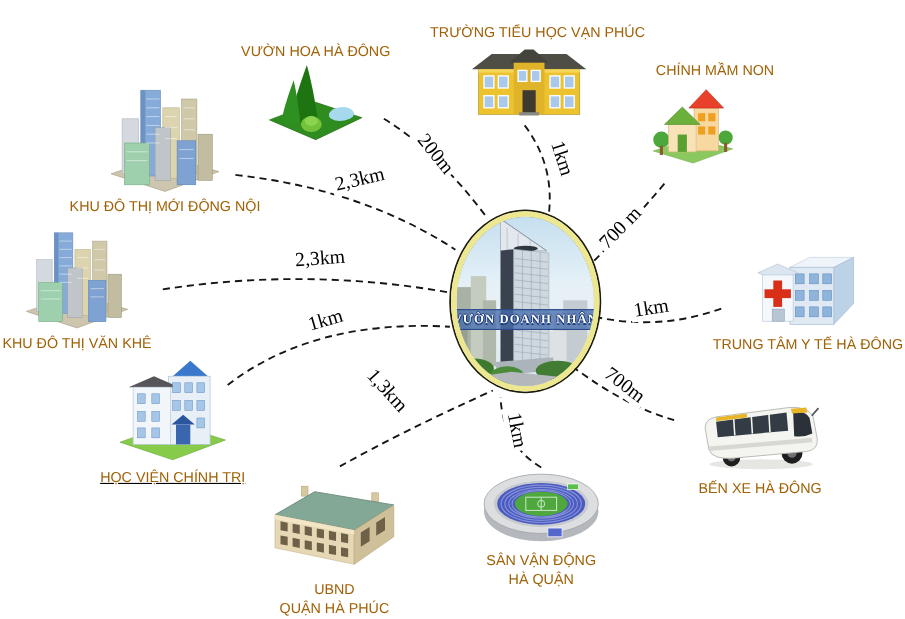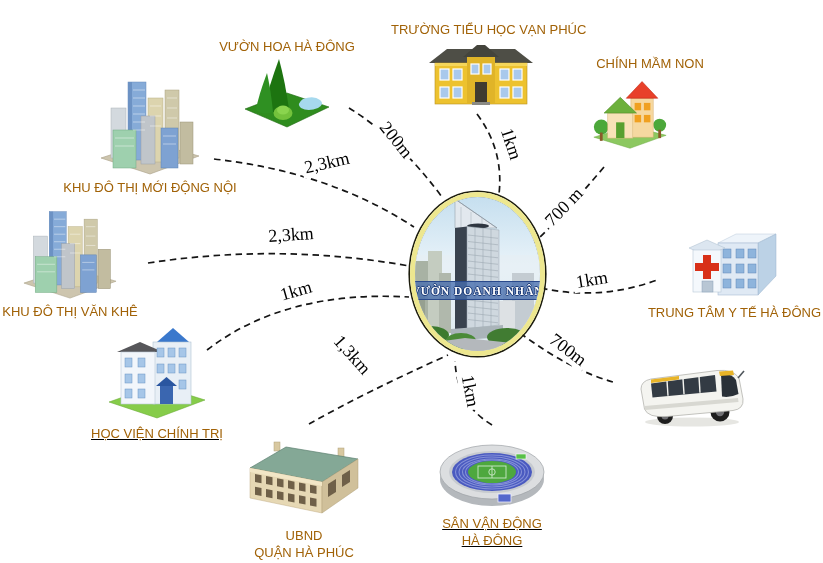--- a/index.html
+++ b/index.html
@@ -237,43 +237,44 @@
       <polygon points="17,25.5 81,17 82.5,33.5 18.5,39.5" fill="#333b44"></polygon>
       <g stroke="#f4f4f0" stroke-width="1.4">
         <line x1="33" y1="22.6" x2="34" y2="37.8"></line>
         <line x1="49" y1="20.5" x2="50" y2="36.2"></line>
         <line x1="65" y1="18.4" x2="66" y2="34.8"></line>
       </g>
       <polygon points="85,13.5 99,12.5 100,17 86,18" fill="#e8b428"></polygon>
       <polygon points="17,21.5 45,18 45,21.5 17,25" fill="#e8b428"></polygon>
       <line x1="104" y1="20" x2="110" y2="13" stroke="#50565c" stroke-width="1.6"></line>
     </svg>
-  </div>
-
-  <div class="node" style="left:402px;top:434px;width:180px;text-decoration:underline;">
+    <div class="node-label below">BẾN XE HÀ ĐÔNG</div>
+  </div>
+
+  <div class="node" style="left:402px;top:420px;width:180px;">
     <svg class="icon" width="108" height="78" viewBox="0 0 108 78">
       <ellipse cx="54" cy="45" rx="52" ry="27" fill="#b4b8bc"></ellipse>
       <ellipse cx="54" cy="38" rx="52" ry="27" fill="#dcdee0" stroke="#9ea2a6" stroke-width="0.7"></ellipse>
       <ellipse cx="54" cy="38" rx="43" ry="21" fill="#c6cacf"></ellipse>
       <ellipse cx="54" cy="38" rx="40" ry="19" fill="#4a5ac0"></ellipse>
       <g fill="none" stroke="#8490d8" stroke-width="1.1">
         <ellipse cx="54" cy="38" rx="36.5" ry="17"></ellipse>
         <ellipse cx="54" cy="38" rx="33" ry="15"></ellipse>
         <ellipse cx="54" cy="38" rx="29.5" ry="13"></ellipse>
         <ellipse cx="54" cy="38" rx="26.5" ry="12"></ellipse>
       </g>
       <ellipse cx="54" cy="38" rx="24" ry="11" fill="#4ea83e"></ellipse>
       <rect x="40" y="32" width="28" height="12" fill="none" stroke="#cde8cb" stroke-width="0.9"></rect>
       <line x1="54" y1="32" x2="54" y2="44" stroke="#cde8cb" stroke-width="0.9"></line>
       <circle cx="54" cy="38" r="3.2" fill="none" stroke="#cde8cb" stroke-width="0.9"></circle>
       <rect x="78" y="20" width="10" height="5" fill="#58c048" stroke="#ffffff" stroke-width="0.6"></rect>
       <rect x="60" y="60" width="13" height="8" fill="#5468cc" stroke="#eeeeff" stroke-width="0.8"></rect>
     </svg>
     <div class="node-label below">SÂN VẬN ĐỘNG</div>
-    <div class="node-label">HÀ ĐÔNG</div>
+    <div class="node-label">HÀ QUẬN</div>
   </div>
 
   <div class="node" style="left:214px;top:432px;width:180px;">
     <svg class="icon" width="116" height="92" viewBox="0 0 116 92">
       <rect x="28" y="10" width="6" height="9" fill="#d8c8a0" stroke="#b0a078" stroke-width="0.5"></rect>
       <rect x="92" y="16" width="6" height="9" fill="#d8c8a0" stroke="#b0a078" stroke-width="0.5"></rect>
       <polygon points="4,36 40,15 112,27 76,50" fill="#84a896" stroke="#5c8070" stroke-width="0.7"></polygon>
       <polygon points="4,36 76,50 76,81 4,66" fill="#e6d8b4" stroke="#c0ac84" stroke-width="0.5"></polygon>
       <polygon points="76,50 112,27 112,56 76,81" fill="#d0c09a" stroke="#b0a078" stroke-width="0.5"></polygon>
       <polygon points="4,36 76,50 76,54 4,40" fill="#f2e6c6"></polygon>

